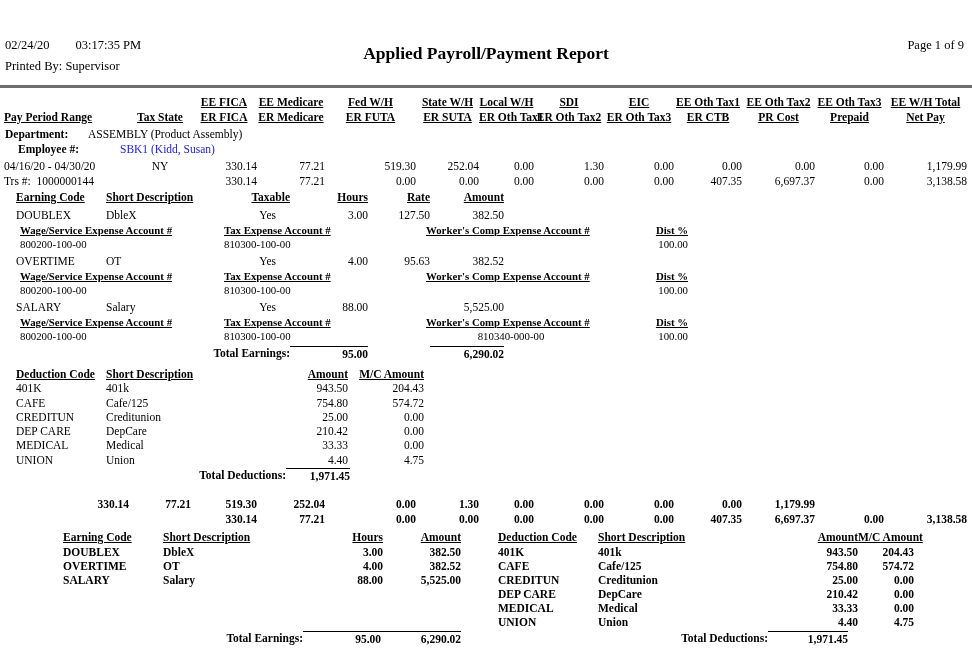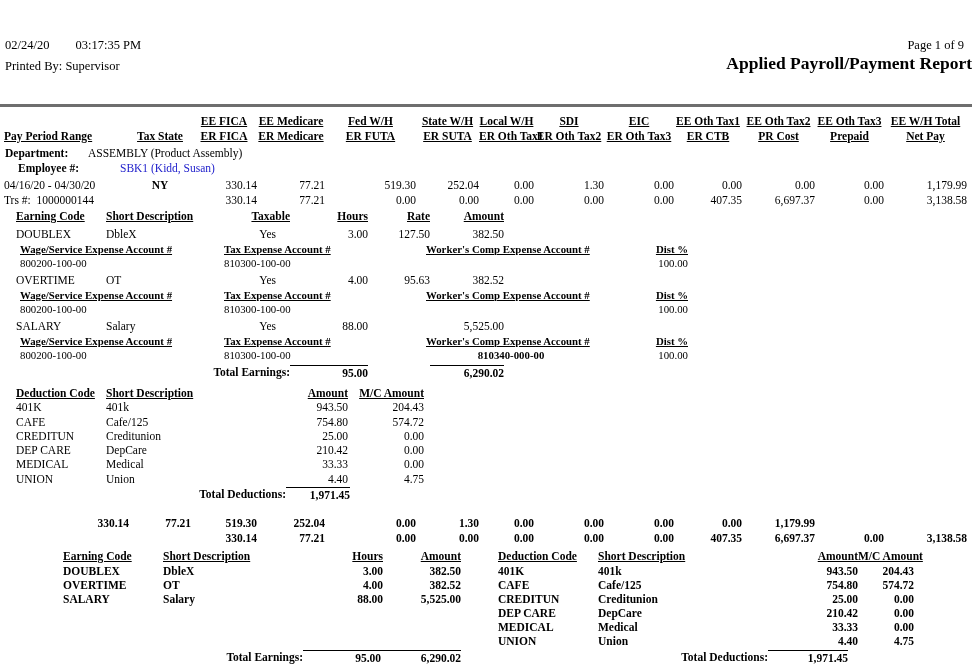--- a/index.html
+++ b/index.html
@@ -1,42 +1,42 @@
 <!DOCTYPE html>
 <html><head>
 <meta charset="utf-8">
 <style>
   * { margin:0; padding:0; box-sizing:border-box; }
   html,body { background:#fff; }
   body {
     width:972px; height:669px; overflow:hidden; position:relative;
     font-family:"Liberation Serif", serif; color:#000; font-size:11.5px;
   }
-  .hdr { position:relative; height:104px; }
+  .hdr { position:relative; height:85px; }
   .hdr-left { position:absolute; left:5px; top:38px; font-size:12.5px; }
   .hdr-left .line2 { margin-top:6px; }
   .time { margin-left:26px; }
   .hdr-center { position:absolute; left:0; right:0; top:38px; text-align:center; }
   .company { font-weight:bold; font-size:13px; }
-  .rpt-title { font-weight:bold; font-size:17.5px; margin-top:15px;text-align:right; }
+  .rpt-title { font-weight:bold; font-size:17.5px; margin-top:5px; }
   .hdr-right { position:absolute; right:8px; top:38px; font-size:12.5px; }
   .divider { height:3px; background:var(--divider,#6e6e6e); }
 
   .tax-grid { display:grid; grid-template-columns:125px 62px 66px 68px 91px 63px 55px 70px 70px 68px 73px 69px 83px; padding-left:4px; line-height:15px; }
   .earn-grid { display:grid; grid-template-columns:90px 132px 52px 78px 62px 74px; margin-left:16px; line-height:15px; }
   .acct-grid { display:grid; grid-template-columns:168px 166px 170px 56px; margin-left:20px; font-size:10.8px; line-height:14px;gap:36px; }
   .ded-grid { display:grid; grid-template-columns:90px 132px 110px 76px; margin-left:16px; line-height:14.3px; }
   .sumL-grid { display:grid; grid-template-columns:100px 110px 110px 78px; }
   .sumR-grid { display:grid; grid-template-columns:100px 120px 140px 56px; margin-left:37px; }
   .sum-hdr { line-height:15px; }
   .sum-row { line-height:14px; }
 
   .c { white-space:pre; }
   .left { text-align:left; }
-  .ctr { text-align:center;font-weight:bold; }
+  .ctr { text-align:center; }
   .num { text-align:right; }
   .hu { font-weight:bold; text-decoration:underline; }
   .b  { font-weight:bold; }
   .pad-r { padding-right:14px; }
   .pad-l { padding-left:4px;text-align:right; }
   .tot-ol { border-top:1px solid #000; }
   .link { color:var(--link,#2222cc); }
 
   .label-row { display:flex; padding-left:5px; line-height:15px; }
   .dept-label { font-weight:bold; width:83px; }

